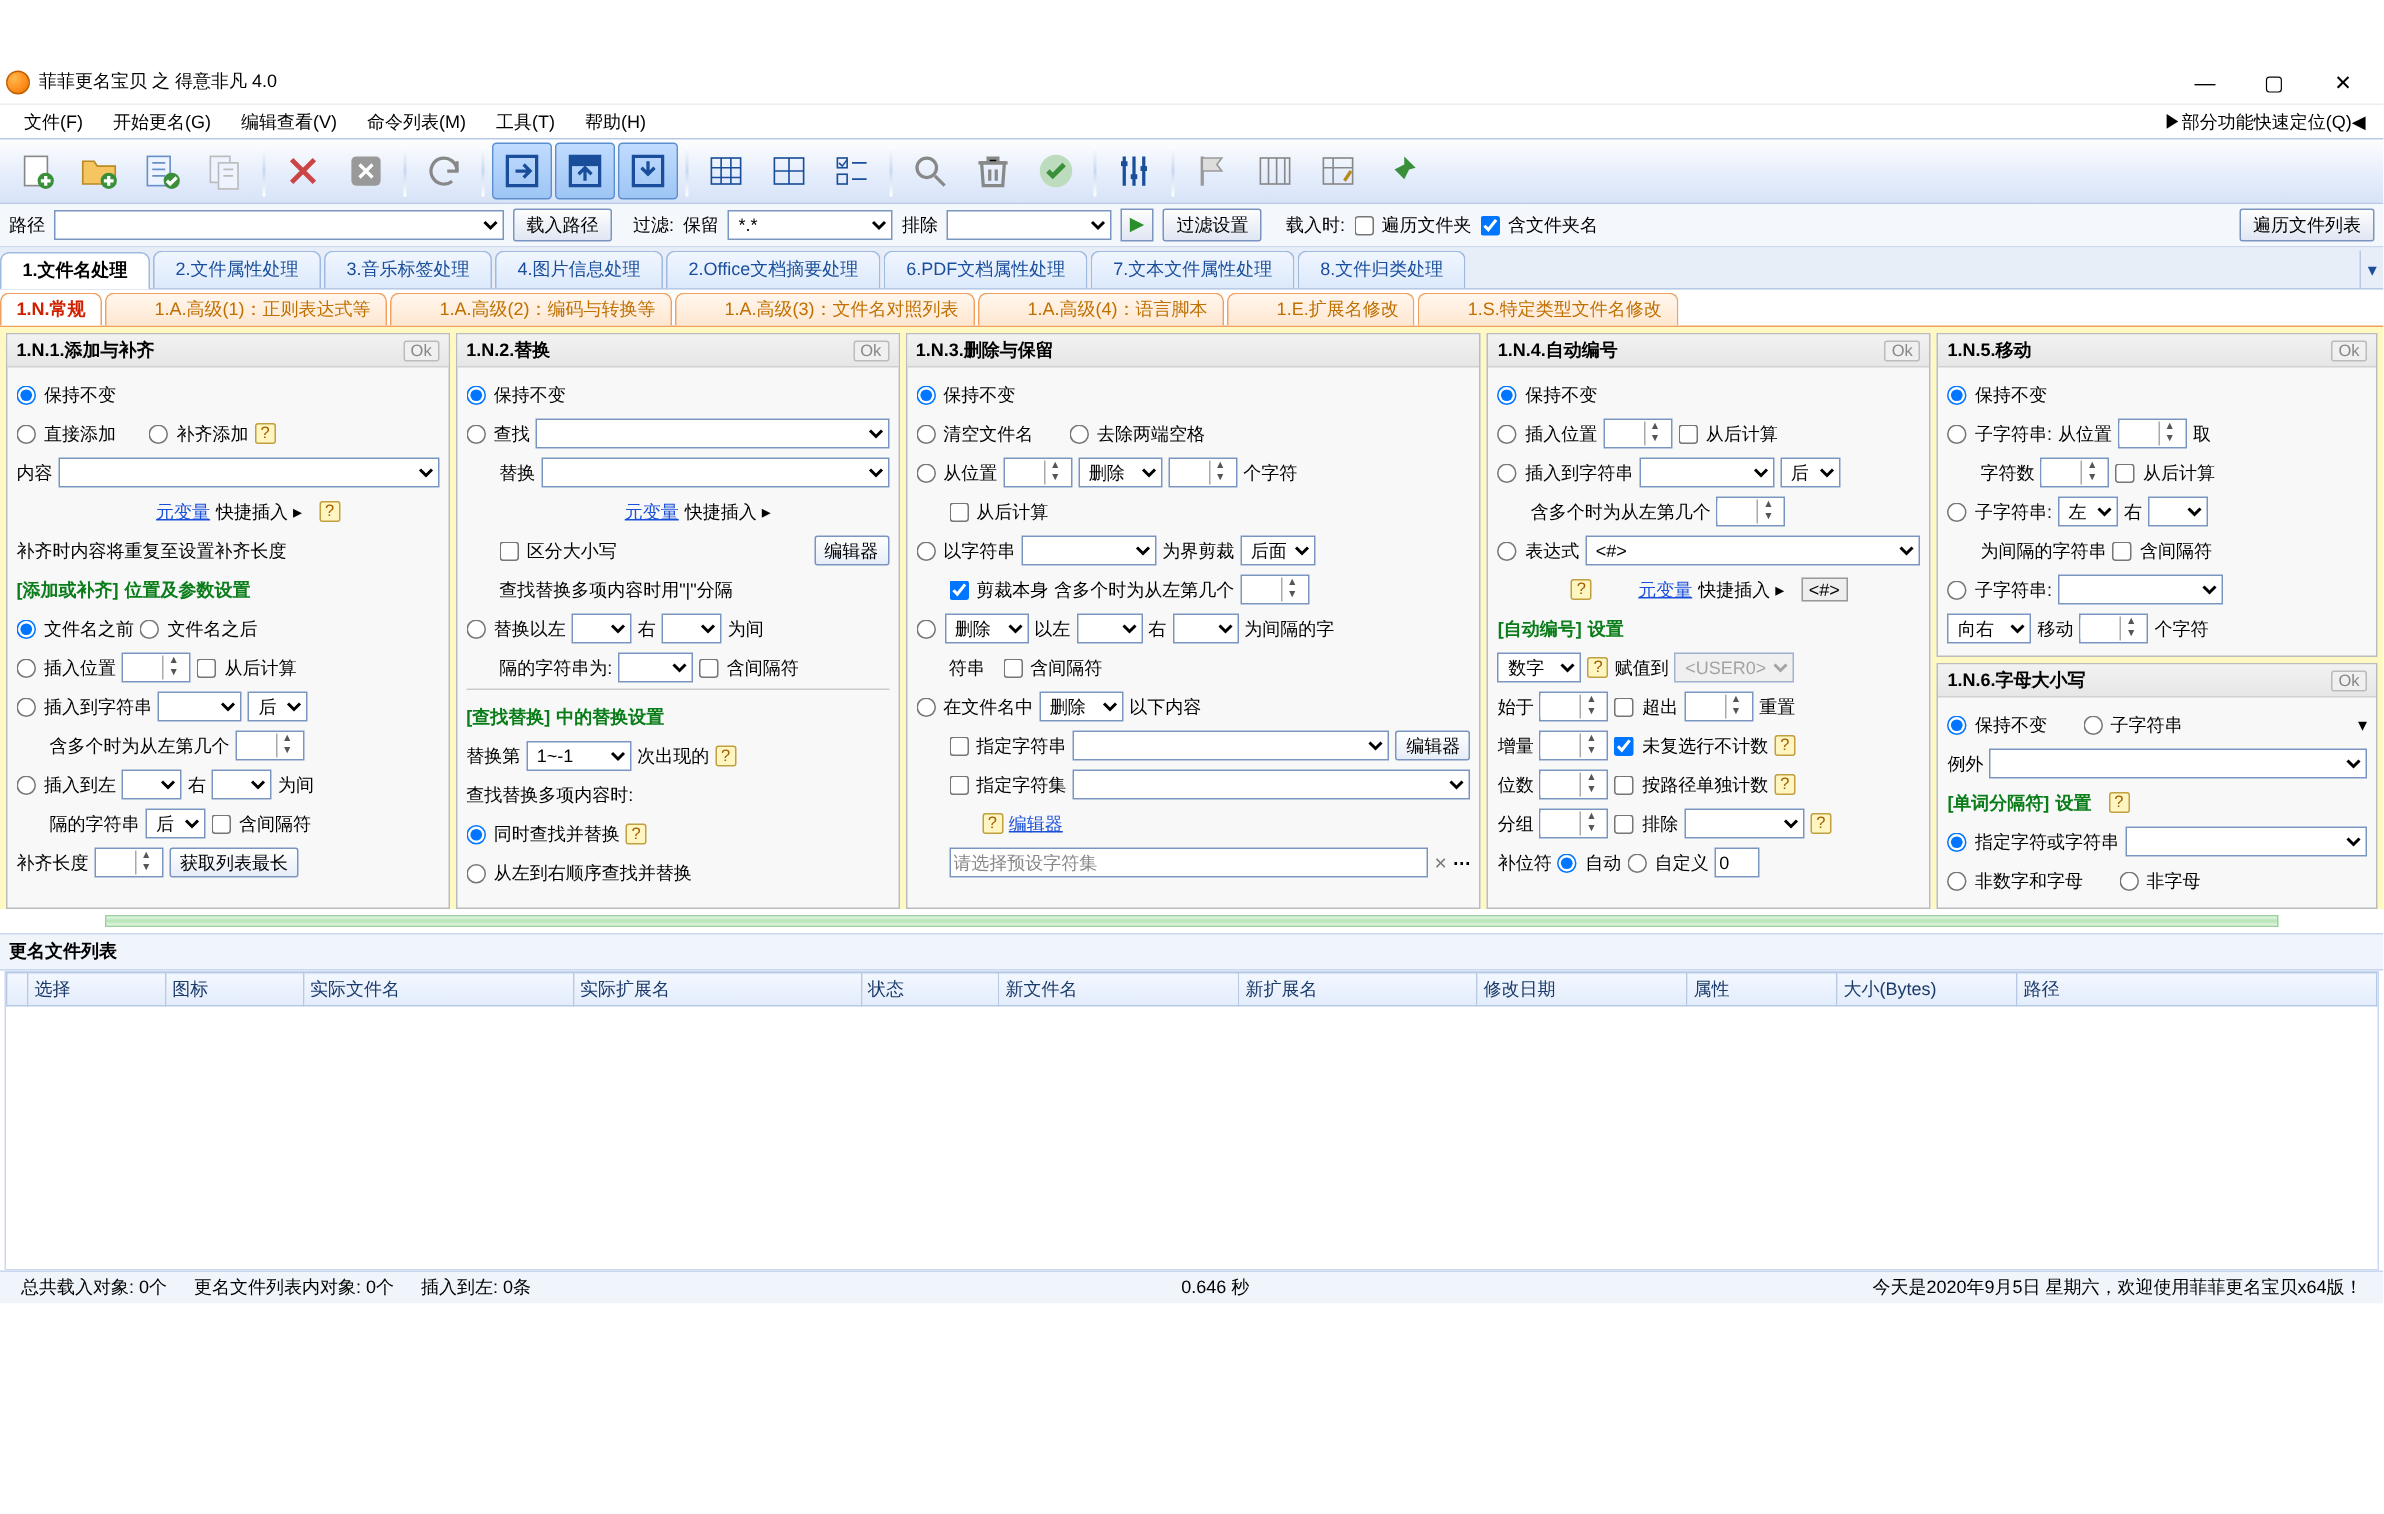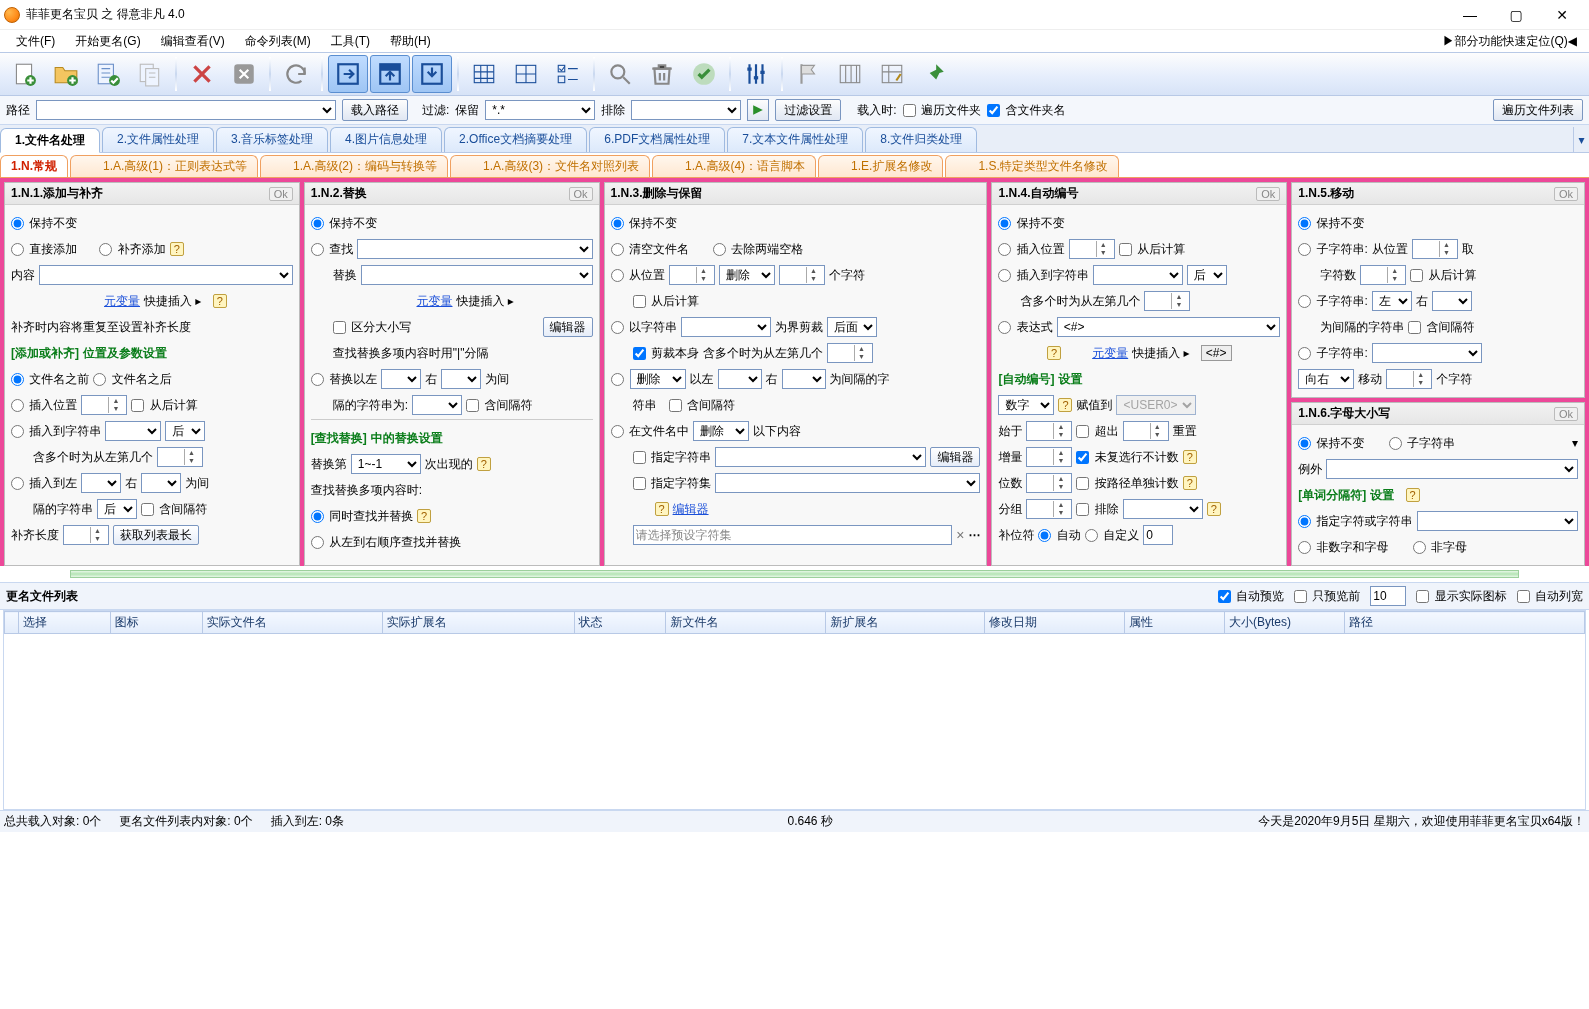--- a/index.html
+++ b/index.html
@@ -1,17 +1,17 @@
 <!DOCTYPE html>
 <html><head>
 <meta charset="utf-8">
 <style>
 * { box-sizing: border-box; margin: 0; padding: 0; }
 body { font-family: "Microsoft YaHei", Tahoma, sans-serif; font-size: 12px; background: #fff; color: #000; user-select: none; }
-.titlebar { display: flex; align-items: center; height: 30px; padding: 0 4px; background: #fff; border-bottom: 1px solid #eee; }
+.titlebar { display: flex; align-items: center; height: 30px; padding: 0 4px; background: #fff; border-bottom: 1px solid #eee; margin-top: 40px; }
 .titlebar .icon { width: 16px; height: 16px; margin-right: 6px; border-radius: 50%; background: radial-gradient(circle at 30% 30%, #ffb84d, #ff8c1a 60%, #e07000 100%); border: 1px solid #c06000; }
 .titlebar .title { font-size: 12px; }
 .titlebar .winbtns { margin-left: auto; display: flex; }
 .titlebar .winbtn { width: 46px; height: 30px; display: flex; align-items: center; justify-content: center; font-size: 14px; }
 .menubar { display: flex; align-items: center; height: 22px; padding: 0 6px; background: #fff; }
 .menubar .menuitem { padding: 2px 10px; }
 .menubar .quickloc { margin-left: auto; padding-right: 6px; font-size: 12px; }
 .toolbar { display: flex; align-items: center; height: 44px; padding: 2px 4px; background: linear-gradient(#fdfdfd, #e6eefc 55%, #d7e3f7); border-top: 1px solid #b8c9e6; border-bottom: 1px solid #b8c9e6; gap: 2px; }
 .tbtn { width: 40px; height: 38px; display: flex; align-items: center; justify-content: center; border: 1px solid transparent; border-radius: 3px; }
 .tbtn.active { background: linear-gradient(#c0dcff, #9ec5f4); border-color: #5a8ed0; }
@@ -24,21 +24,21 @@
 .pathbar .play { width: 22px; height: 22px; border: 1px solid #7a96c0; background: linear-gradient(#fdfdfd,#e0e7f3); display: flex; align-items: center; justify-content: center; }
 .pathbar .play svg { width: 12px; height: 12px; }
 .maintabs { display: flex; background: #e8eef8; padding-top: 2px; border-bottom: 1px solid #b8c9e6; position: relative; }
 .maintab { padding: 3px 14px; margin-right: 2px; border: 1px solid #9fbae0; border-bottom: none; border-radius: 6px 6px 0 0; background: linear-gradient(#f0f6ff, #dce9fb); color: #1a4e9a; font-size: 12px; }
 .maintab.active { background: #fff; font-weight: bold; color: #000; border-bottom: 1px solid #fff; position: relative; top: 1px; }
 .maintabs .dd { margin-left: auto; width: 16px; display: flex; align-items: center; justify-content: center; color: #1a4e9a; border-left: 1px solid #b8c9e6; }
 .subtabs { display: flex; background: #fff; padding-top: 2px; border-bottom: 1px solid #f0a060; }
 .subtab { padding: 2px 10px; margin-right: 2px; border: 1px solid #f0a060; border-bottom: none; border-radius: 6px 6px 0 0; background: linear-gradient(#ffe3d0, #ffd0b0); color: #a04000; font-size: 12px; font-weight: bold; }
 .subtab.inactive { background: linear-gradient(#fff7ee, #ffe7d0); font-weight: normal; color: #c07000; padding-left: 32px; }
 .subtab.active { background: #fff; }
-.panels { display: flex; gap: 4px; padding: 4px 4px 0 4px; background: #ec4899; }
+.panels { display: flex; gap: 4px; padding: 4px 4px 0 4px; background: #fef9c3; }
 .panel { flex: 1 1 0; border: 1px solid #bcbcbc; background: #f8f8f8; position: relative; }
 .panel .ptitle { background: linear-gradient(#f2f2f2, #e6e6e6); padding: 2px 6px; font-weight: bold; font-size: 12px; border-bottom: 1px solid #d0d0d0; display: flex; align-items: center; }
 .panel .ptitle .ok { margin-left: auto; font-weight: normal; color: #888; border: 1px solid #bbb; padding: 0 4px; border-radius: 2px; background: #f0f0f0; font-size: 11px; }
 .panel .pbody { padding: 4px 6px; font-size: 12px; }
 .row { display: flex; align-items: center; gap: 4px; margin: 2px 0; flex-wrap: wrap; min-height: 24px; }
 .row label { white-space: nowrap; }
 input[type=radio], input[type=checkbox] { margin: 0 2px 0 0; vertical-align: middle; }
 .txt, select.sel { border: 1px solid #7a96c0; height: 20px; font-size: 12px; padding: 0 2px; background: #fff; }
 .spin { width: 46px; height: 20px; border: 1px solid #7a96c0; display: inline-flex; align-items: center; background: #fff; }
 .spin input { width: 26px; border: none; text-align: right; font-size: 12px; padding-right: 2px; }
@@ -47,21 +47,21 @@
 .link { color: #1a4fd9; text-decoration: underline; cursor: pointer; margin-left: 27px; }
 .help { display:inline-block; width: 14px; height: 14px; border: 1px solid #c0a040; background: #fff5c0; color: #a06000; text-align: center; line-height: 12px; font-size: 11px; border-radius: 2px; }
 .grn { color: #0a7d1a; font-weight: bold; }
 .btn-sm { height: 20px; padding: 0 6px; border: 1px solid #7a96c0; background: linear-gradient(#fff,#e6edf8); font-size: 12px; border-radius: 2px; }
 .sep-h { height: 8px; background: linear-gradient(#e6f7e6, #b4e4b4 50%, #e6f7e6); border: 1px solid #9cd09c; margin: 0 70px; }
 .listhdr { display: flex; align-items: center; padding: 3px 6px; background: #f0f4fb; border-top: 1px solid #c9d8f0; border-bottom: 1px solid #c9d8f0; }
 .listhdr .title { font-weight: bold; }
 .table-wrap { height: 200px; overflow: auto; background: #fff; border: 1px solid #c9d8f0; margin: 0 3px; }
 table.filetbl { width: 100%; border-collapse: collapse; font-size: 12px; }
 table.filetbl th { background: linear-gradient(#f4f8ff, #e2ecfb); border: 1px solid #b8c9e6; padding: 2px 4px; text-align: left; font-weight: normal; color: #1a3a6a; position: sticky; top: 0; }
-.status { display: flex; align-items: center; padding: 2px 4px; background: #f0f4fb; border-top: 1px solid #c9d8f0; font-size: 12px; height: 22px; }
+.status { display: flex; align-items: center; padding: 2px 14px; background: #f0f4fb; border-top: 1px solid #c9d8f0; font-size: 12px; height: 22px; }
 .status .seg { margin-right: 18px; }
 .status .mid { flex: 1; text-align: center; }
 .panel56 { display: flex; flex-direction: column; gap: 4px; }
 .panel56 .panel { flex: none; }
 .close-x { font-size: 14px; color: #777; }
 </style>
 </head>
 <body>
 
 <div class="titlebar">
@@ -719,27 +719,20 @@
   </div>
 
 </div>
 
 <div style="padding:4px 0">
     <div class="sep-h"></div>
   </div>
 
 <div class="listhdr">
   <span class="title">更名文件列表</span>
-  <div style="margin-left:auto; display:flex; gap:10px; align-items:center">
-    <label><input type="checkbox" checked="" style=""> <span>自动预览</span></label>
-    <label><input type="checkbox" style=""> <span>只预览前</span></label>
-    <input class="txt" style="width: 36px;" value="10">
-    <label><input type="checkbox" style=""> <span>显示实际图标</span></label>
-    <label><input type="checkbox" style=""> <span>自动列宽</span></label>
-  </div>
 </div>
 
 <div class="table-wrap">
   <table class="filetbl">
     <thead>
         <tr>
       <th style="width:14px"></th>
       <th>选择</th>
       <th>图标</th>
       <th style="width:180px">实际文件名</th>

